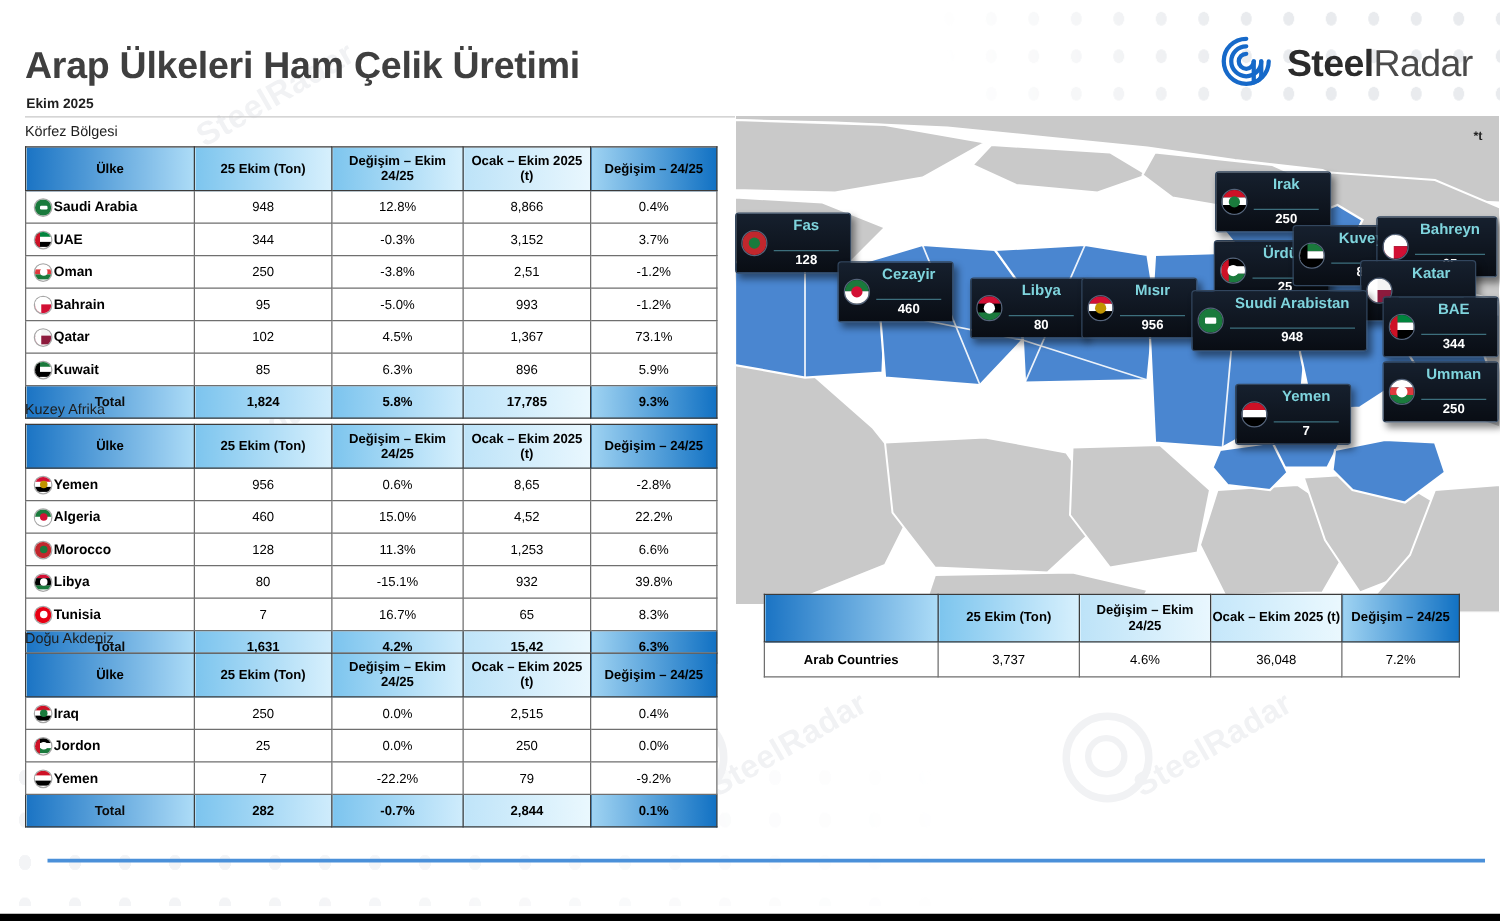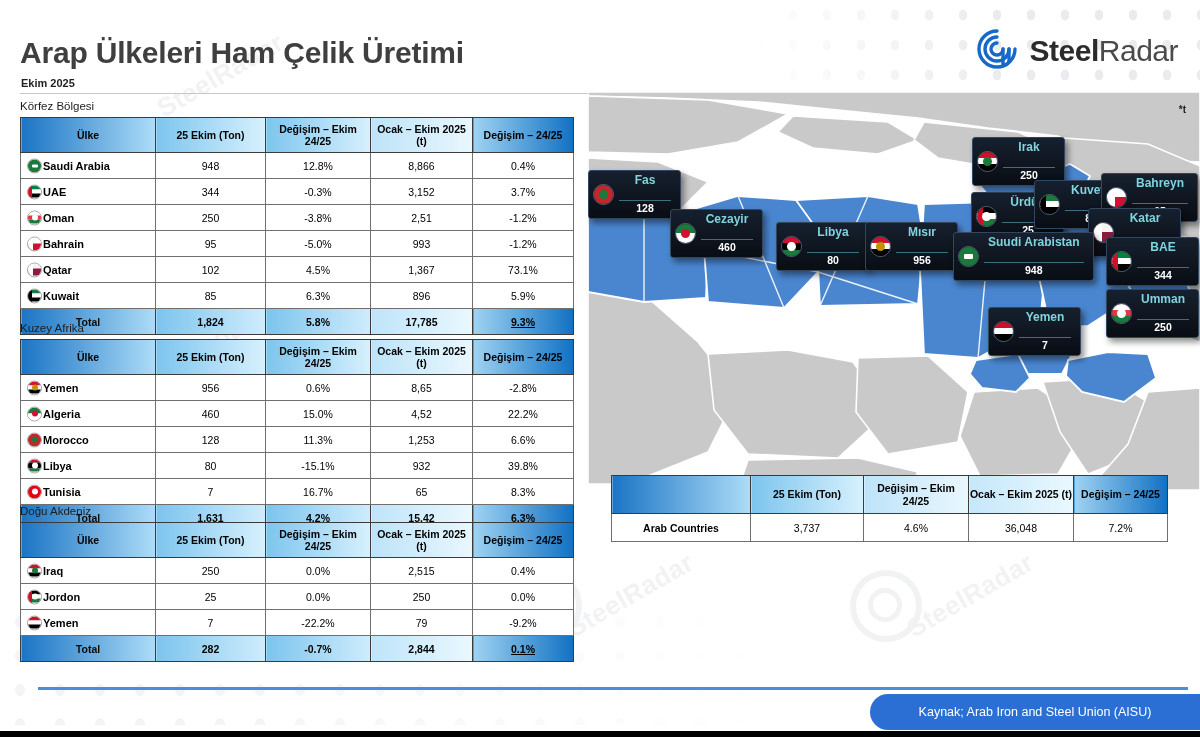--- a/index.html
+++ b/index.html
@@ -88,21 +88,21 @@
   table.grid tbody td.country{
     text-align:left;font-weight:700;font-size:11px;padding-left:22px;
     position:relative;
   }
   table.grid tr.total td{
     font-weight:700;border-color:#3b3b3b;
     background:linear-gradient(90deg,#1b74c4 0%,#addcf7 100%);
   }
   table.grid tr.total td.c2{background:linear-gradient(90deg,#7cc4ee 0%,#cfecfc 100%);text-align:center;}
   table.grid tr.total td.c3{background:linear-gradient(90deg,#bfe4f9 0%,#eaf8fe 100%);}
-  table.grid tr.total td.c4{background:linear-gradient(90deg,#9fd3f2 0%,#1171c3 100%);text-decoration:underline;}
+  table.grid tr.total td.c4{background:linear-gradient(90deg,#9fd3f2 0%,#1171c3 100%);}
   table.grid tr.total td.c1{color:#0b0b0b;}
 
   
   .flag{
     position:absolute;left:6px;top:50%;transform:translateY(-50%);
     width:15px;height:15px;border-radius:50%;overflow:hidden;
     border:1px solid rgba(0,0,0,.35);box-sizing:border-box;
   }
   .flag i{position:absolute;left:0;right:0;display:block;}
 
@@ -649,15 +649,14 @@
       <td class="lbl">Arab Countries</td>
       <td>3,737</td>
       <td>4.6%</td>
       <td>36,048</td>
       <td>7.2%</td>
     </tr>
       </tbody>
   </table>
 
   <div class="foot-rule"></div>
-  <div class="foot-badge">Kaynak; Arab Iron and Steel Union (AISU)</div>
 
 </div>
 
 </body></html>

